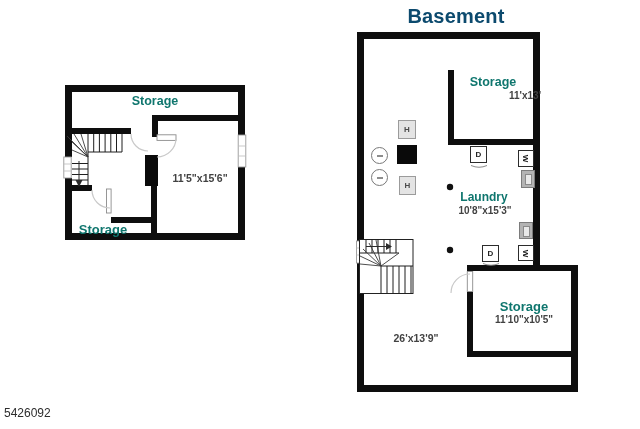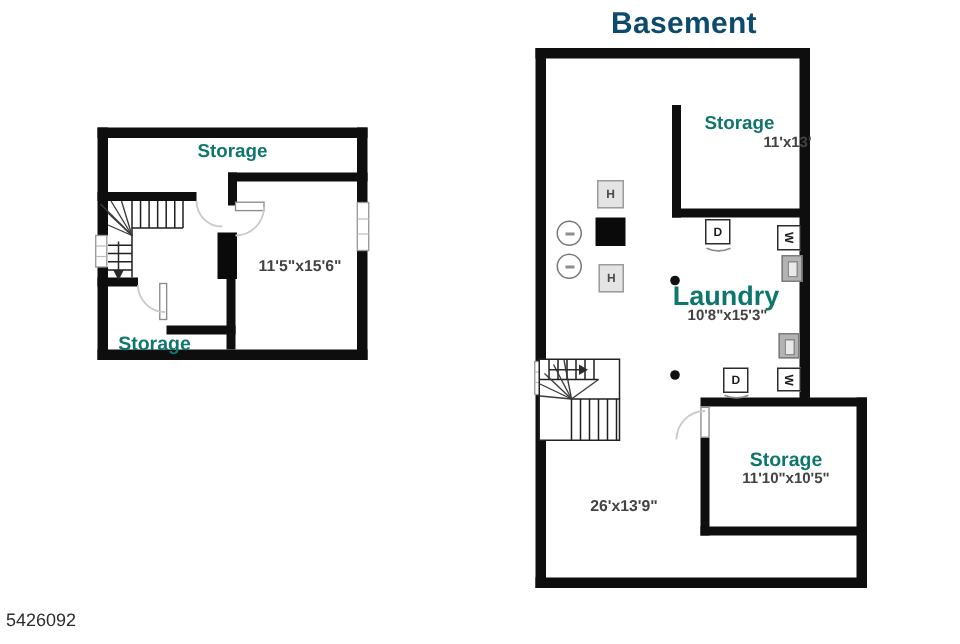--- a/index.html
+++ b/index.html
@@ -157,21 +157,21 @@
   </svg>
 
   <div class="lbl plan-title" style="left:456px;top:16px;">Basement</div>
 
   <div class="lbl room-name" style="left:155px;top:101px;">Storage</div>
   <div class="lbl room-dims" style="left:200px;top:178px;font-size:10.5px;">11'5"x15'6"</div>
   <div class="lbl room-name" style="left:103px;top:229px;font-size:13px;">Storage</div>
 
   <div class="lbl room-name" style="left:493px;top:82px;">Storage</div>
   <div class="lbl room-dims" style="left:494px;top:96px;margin-left:31px;">11'x13'</div>
-  <div class="lbl room-name" style="left:484px;top:197px;font-size:18px;">Laundry</div>
+  <div class="lbl room-name" style="left:484px;top:197px;font-size:12px;">Laundry</div>
   <div class="lbl room-dims" style="left:485px;top:211px;">10'8"x15'3"</div>
   <div class="lbl room-name" style="left:524px;top:306px;font-size:13px;">Storage</div>
   <div class="lbl room-dims" style="left:524px;top:320px;">11'10"x10'5"</div>
   <div class="lbl room-dims" style="left:416px;top:338px;font-size:10.5px;">26'x13'9"</div>
 
   <div class="sym sym-h" style="left:398px;top:120px;width:18px;height:19px;">
       <span>H</span>
     </div>
   <div class="sym sym-black" style="left:397px;top:145px;width:20px;height:19px;"></div>
   <div class="sym sym-h" style="left:399px;top:176px;width:17px;height:19px;">

